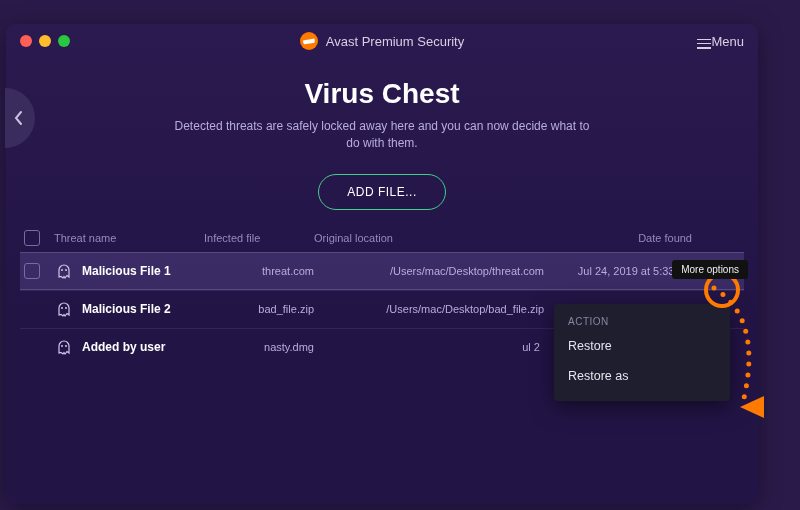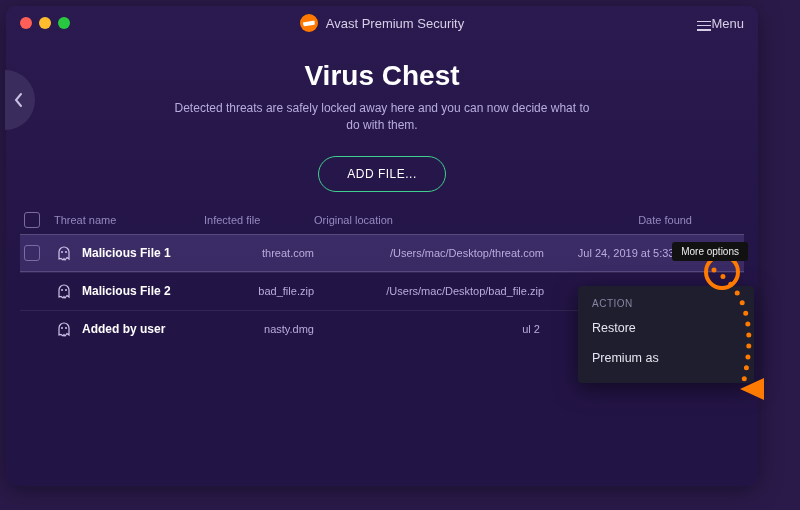--- a/index.html
+++ b/index.html
@@ -6,21 +6,21 @@
   body {
     width:800px; height:510px;
     background:#2a1a4a;
     font-family:-apple-system,BlinkMacSystemFont,"Segoe UI",Arial,sans-serif;
     color:#fff;
     overflow:hidden;
     position:relative;
   }
   .window {
     width:752px; height:480px;
-    margin:6px 0 0 6px;
+    margin:24px 0 0 6px;
     background:linear-gradient(180deg,#2a1a4f 0%,#231446 60%);
     border-radius:10px;
     position:relative;
     box-shadow:0 4px 24px rgba(0,0,0,.4);
     overflow:visible;
   }
   .titlebar {
     height:34px;
     display:flex; align-items:center;
     padding:0 14px;
@@ -126,21 +126,21 @@
     position:absolute;
     top:236px; right:10px;
     background:#111; color:#eee;
     font-size:10px; padding:4px 9px; border-radius:3px;
     white-space:nowrap; z-index:40;
   }
 
   
   .dropdown{
     position:absolute;
-    top:280px; right:4px;
+    top:280px; right:28px;
     width:176px;
     background:#1e1e2e;
     border-radius:4px;
     box-shadow:0 6px 22px rgba(0,0,0,.5);
     z-index:30;
     padding:6px 0 10px;
   }
   .dropdown .hdr{
     font-size:10px; color:#8a84a3; letter-spacing:.5px;
     padding:6px 14px 4px;
@@ -293,21 +293,21 @@
       <div></div>
     </div>
 
   </div>
 
   <div class="tooltip">More options</div>
 
   <div class="dropdown">
     <div class="hdr">ACTION</div>
     <div class="item">Restore</div>
-    <div class="item">Premium as</div>
+    <div class="item">Restore as</div>
   </div>
 
   <div class="circle-anno"></div>
   <svg class="dots-curve" viewBox="0 0 70 130">
     <path d="M20 10 Q68 40 50 120" fill="none" stroke="#ff7a00" stroke-width="5" stroke-linecap="round" stroke-dasharray="0 11"></path>
   </svg>
   <svg class="arrow-anno" width="30" height="26" viewBox="0 0 30 26">
     <path d="M28 2 L4 13 L28 24 Z" fill="#ff7a00"></path>
   </svg>
 

